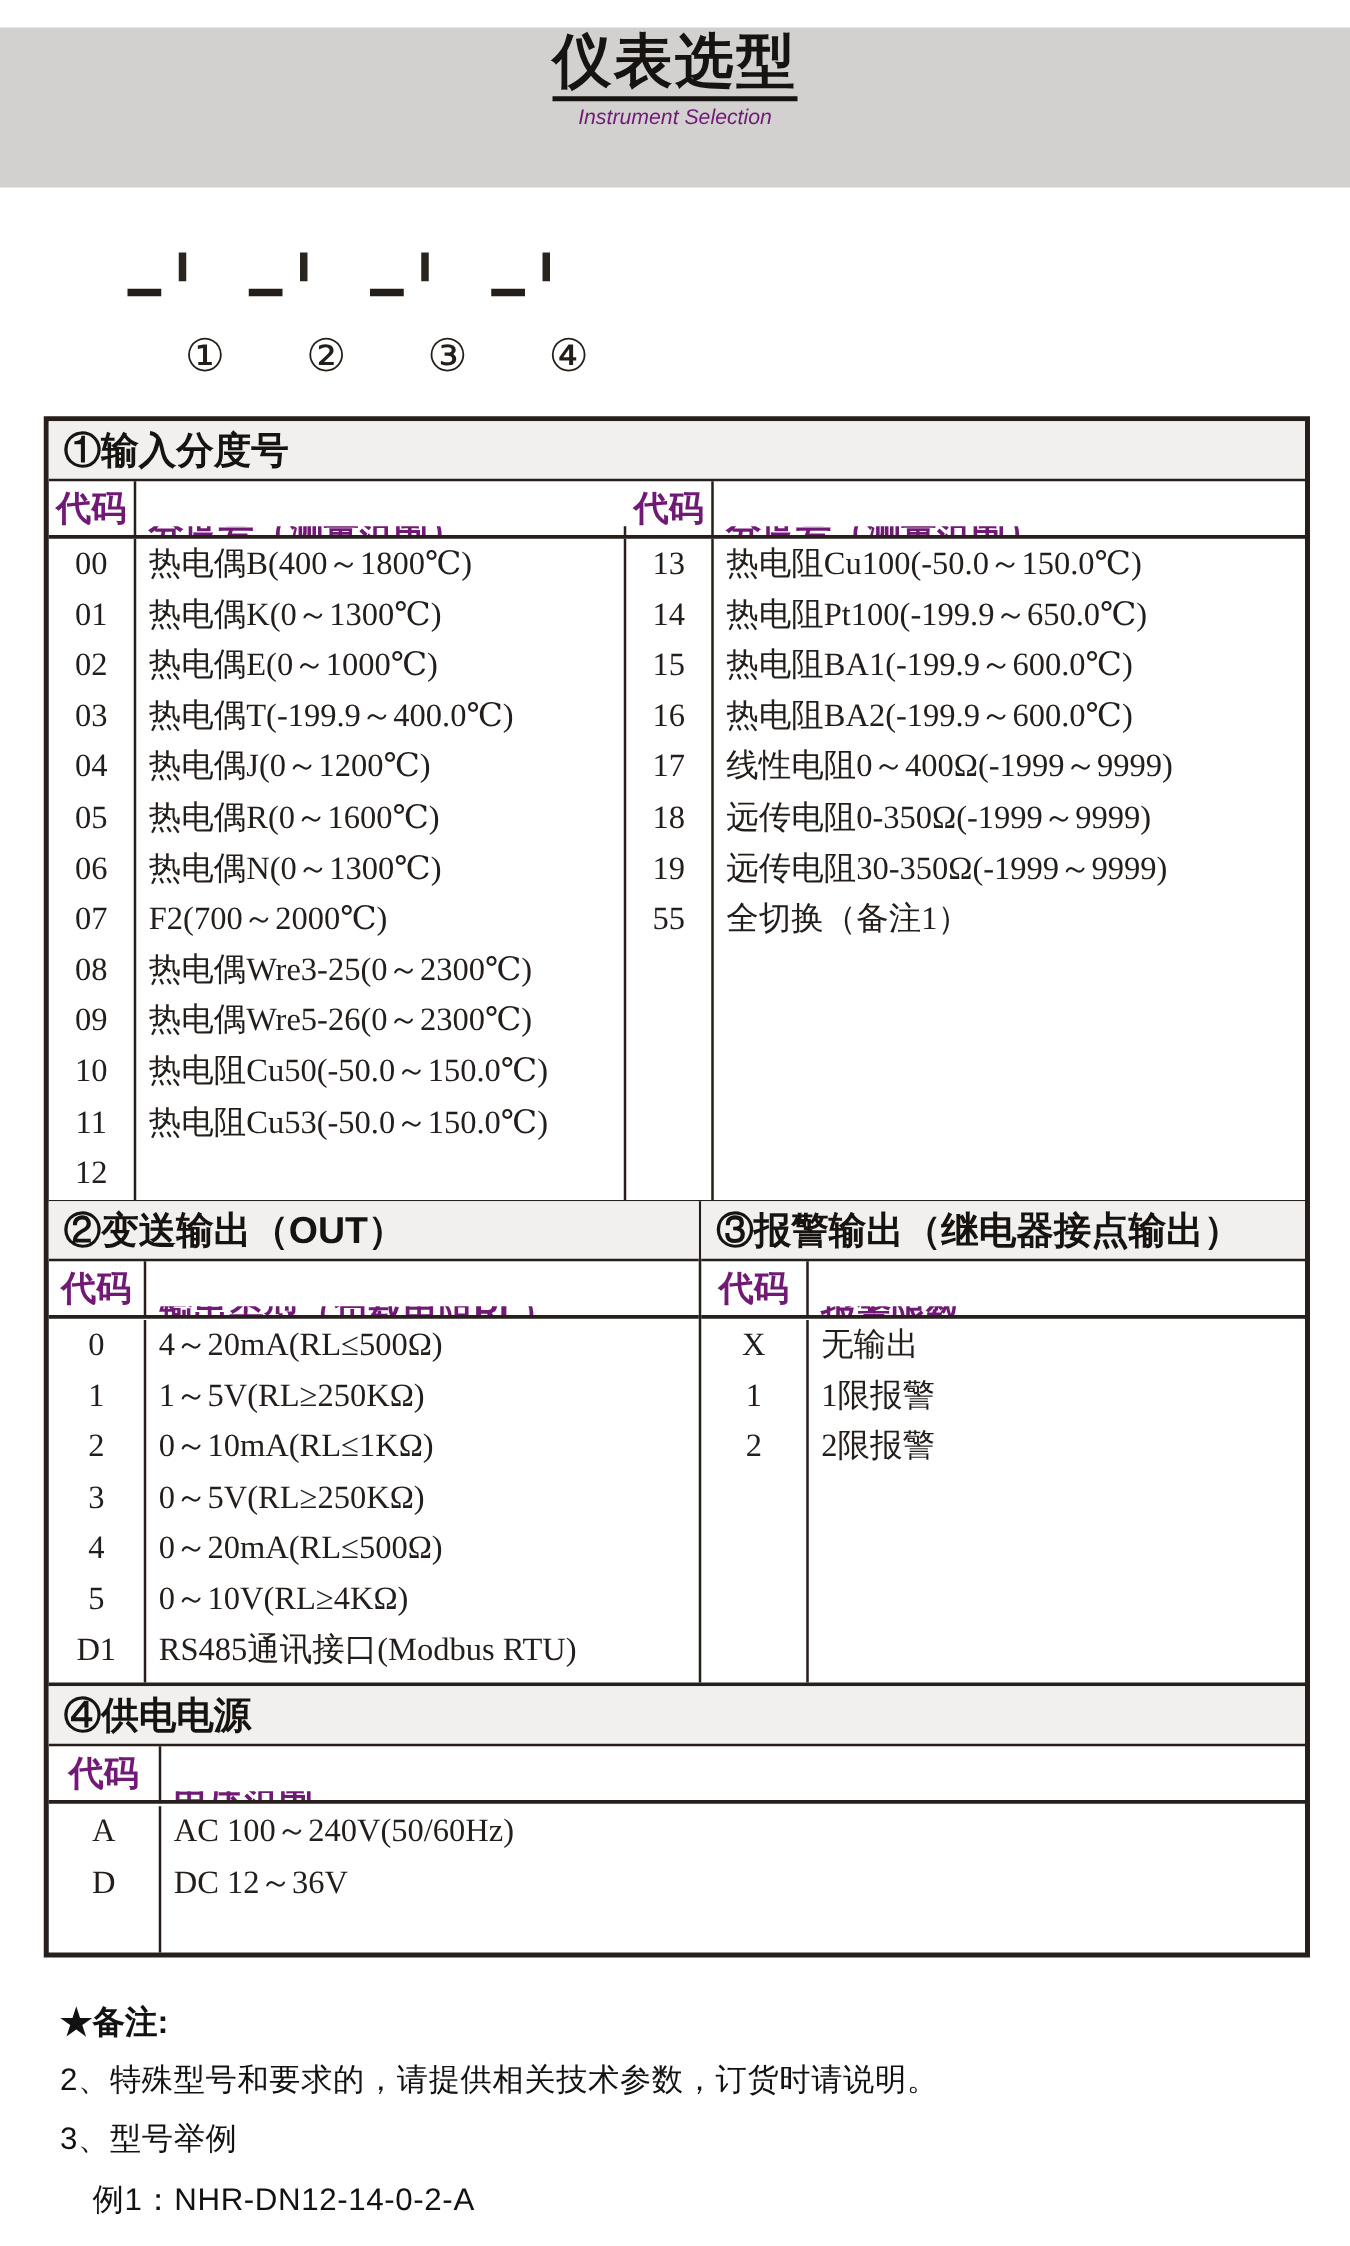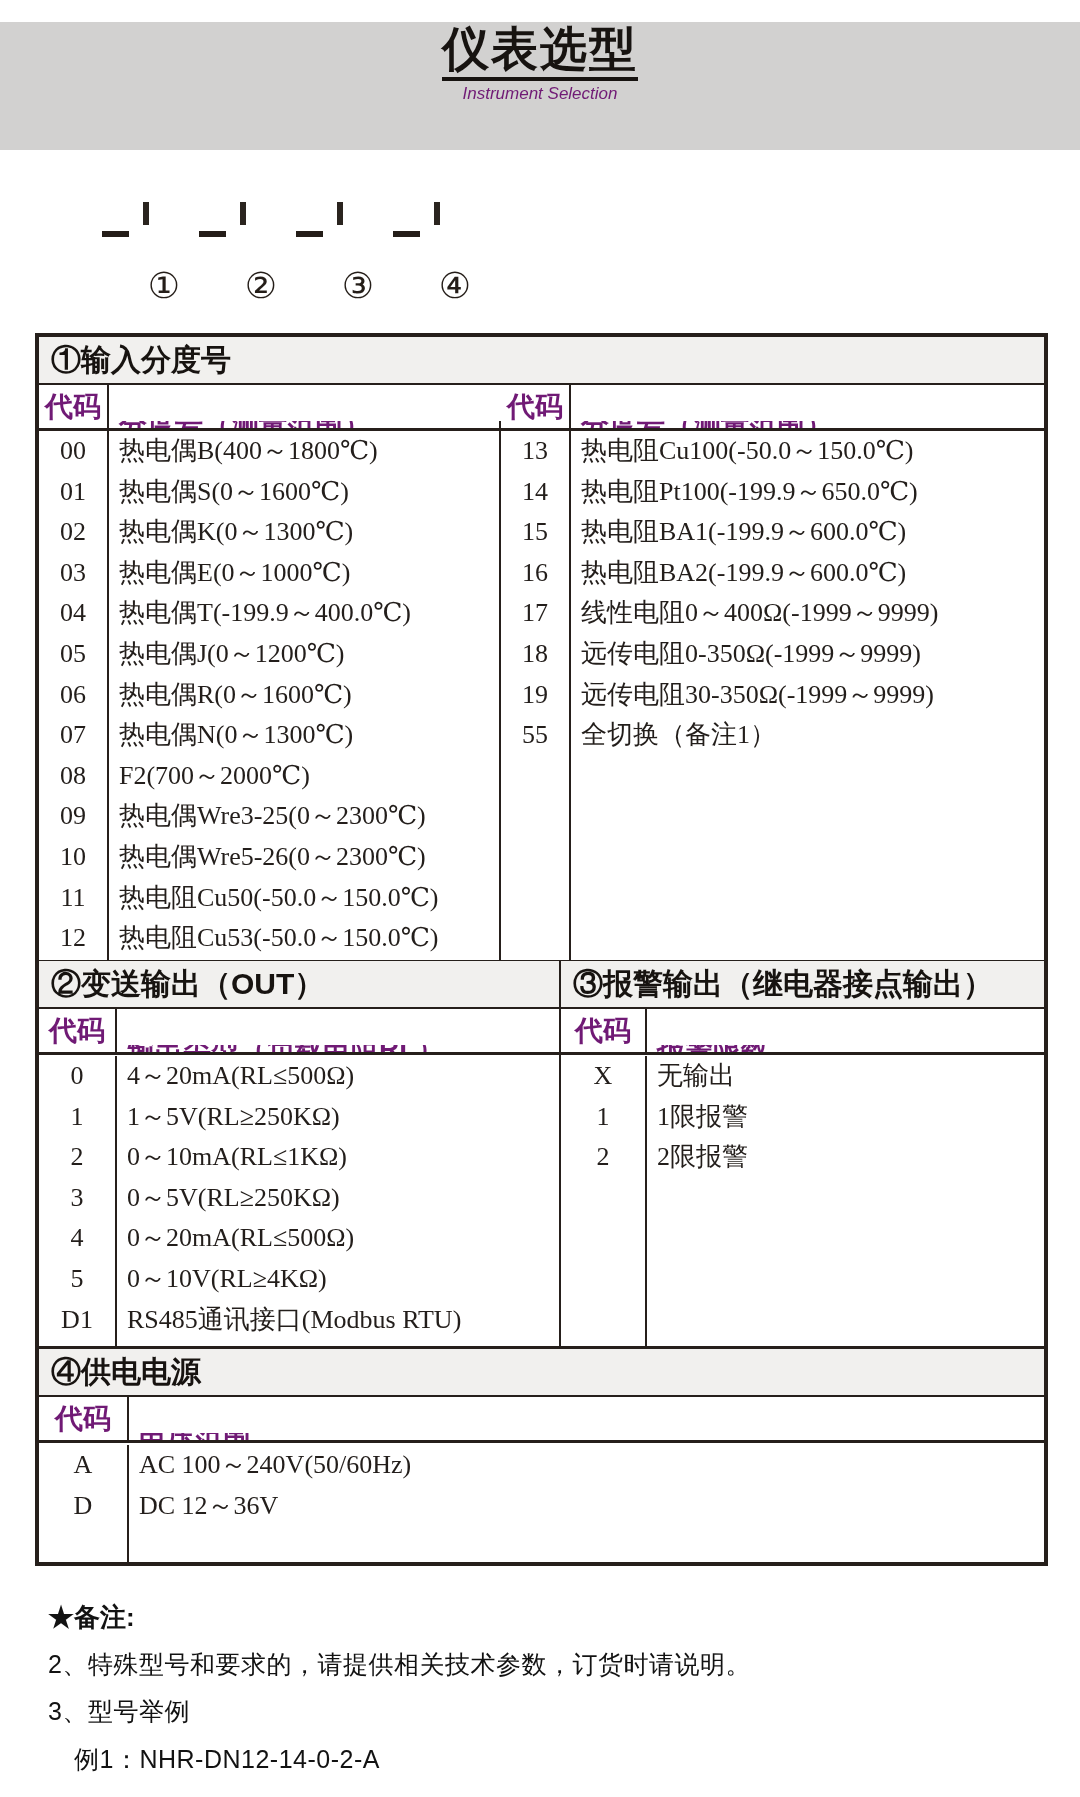--- a/index.html
+++ b/index.html
@@ -136,21 +136,20 @@
           <div class="cell code">06</div>
           <div class="cell code">07</div>
           <div class="cell code">08</div>
           <div class="cell code">09</div>
           <div class="cell code">10</div>
           <div class="cell code">11</div>
           <div class="cell code">12</div>
         </div>
       <div class="tcol vline">
           <div class="cell desc">热电偶B(400～1800℃)</div>
-          <div class="cell desc">热电偶S(0～1600℃)</div>
           <div class="cell desc">热电偶K(0～1300℃)</div>
           <div class="cell desc">热电偶E(0～1000℃)</div>
           <div class="cell desc">热电偶T(-199.9～400.0℃)</div>
           <div class="cell desc">热电偶J(0～1200℃)</div>
           <div class="cell desc">热电偶R(0～1600℃)</div>
           <div class="cell desc">热电偶N(0～1300℃)</div>
           <div class="cell desc">F2(700～2000℃)</div>
           <div class="cell desc">热电偶Wre3-25(0～2300℃)</div>
           <div class="cell desc">热电偶Wre5-26(0～2300℃)</div>
           <div class="cell desc">热电阻Cu50(-50.0～150.0℃)</div>

